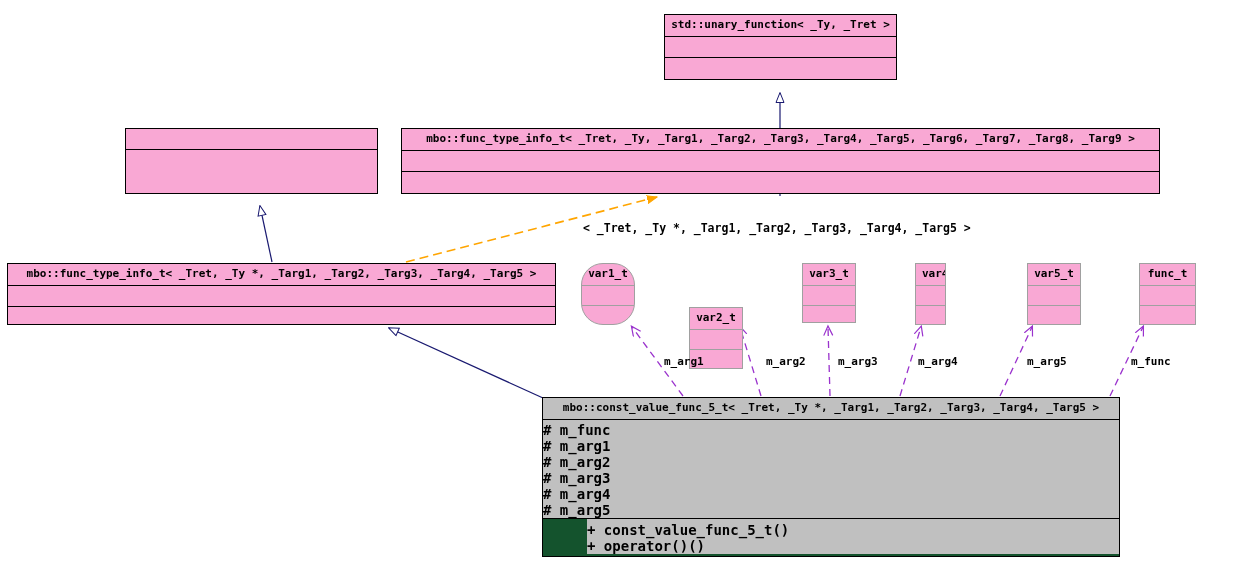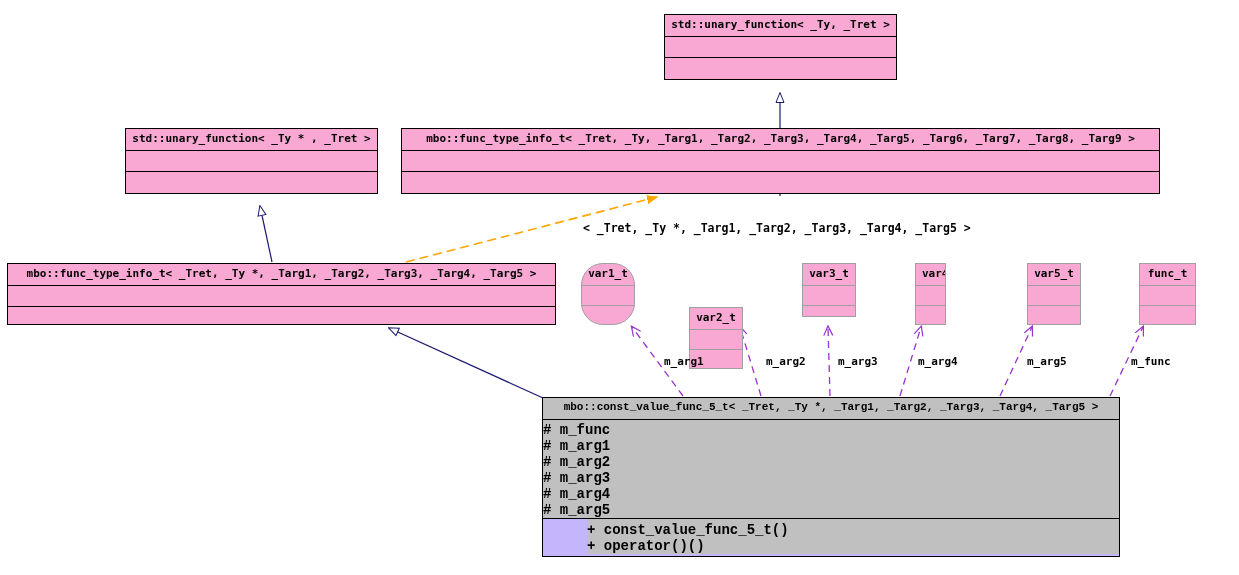--- a/index.html
+++ b/index.html
@@ -73,22 +73,21 @@
     padding: 3px 6px 4px 6px;
   }
   .node.small .compartment.attrs {
     border-bottom: 1px solid #a0a0a0;
     height: 20px;
   }
   .node.small .compartment.ops { height: 20px; }
 
   
   .node.focus {
-    background: #c4b5fd;
-    font-family: Liberation Mono, monospace;
+    background: #14532d;
   }
   .node.focus .title,
   .node.focus .compartment {
     background: #c0c0c0;
   }
   .node.focus .compartment.attrs { padding-top: 2px; }
   .node.focus .compartment.ops { padding-top: 3px; margin-left: 44px; }
 
   
   .edge-label {
@@ -157,21 +156,20 @@
     </g>
   </svg>
 
   <div class="node empty" style="left:664px; top:14px; width:233px; height:66px;">
     <div class="title">std::unary_function&lt; _Ty, _Tret &gt;</div>
     <div class="compartment attrs"></div>
     <div class="compartment ops"></div>
   </div>
 
   <div class="node empty" style="left:125px; top:128px; width:253px; height:66px;">
-    <div class="title">std::unary_function&lt; _Ty * , _Tret &gt;</div>
     <div class="compartment attrs"></div>
     <div class="compartment ops"></div>
   </div>
 
   <div class="node empty" style="left:401px; top:128px; width:759px; height:66px;">
     <div class="title">mbo::func_type_info_t&lt; _Tret, _Ty, _Targ1, _Targ2, _Targ3, _Targ4, _Targ5, _Targ6, _Targ7, _Targ8, _Targ9 &gt;</div>
     <div class="compartment attrs"></div>
     <div class="compartment ops"></div>
   </div>
 
@@ -186,21 +184,21 @@
     <div class="compartment attrs"></div>
     <div class="compartment ops"></div>
   </div>
 
   <div class="node small" style="left:689px; top:263px; width:54px; height:62px;margin-top:44px;">
     <div class="title">var2_t</div>
     <div class="compartment attrs"></div>
     <div class="compartment ops"></div>
   </div>
 
-  <div class="node small" style="left:802px; top:263px; width:54px; height:54px;">
+  <div class="node small" style="left:802px; top:263px; width:54px; height:60px;">
     <div class="title">var3_t</div>
     <div class="compartment attrs"></div>
     <div class="compartment ops"></div>
   </div>
 
   <div class="node small" style="left:915px; top:263px; width:31px; height:62px;">
     <div class="title">var4_t</div>
     <div class="compartment attrs"></div>
     <div class="compartment ops"></div>
   </div>

